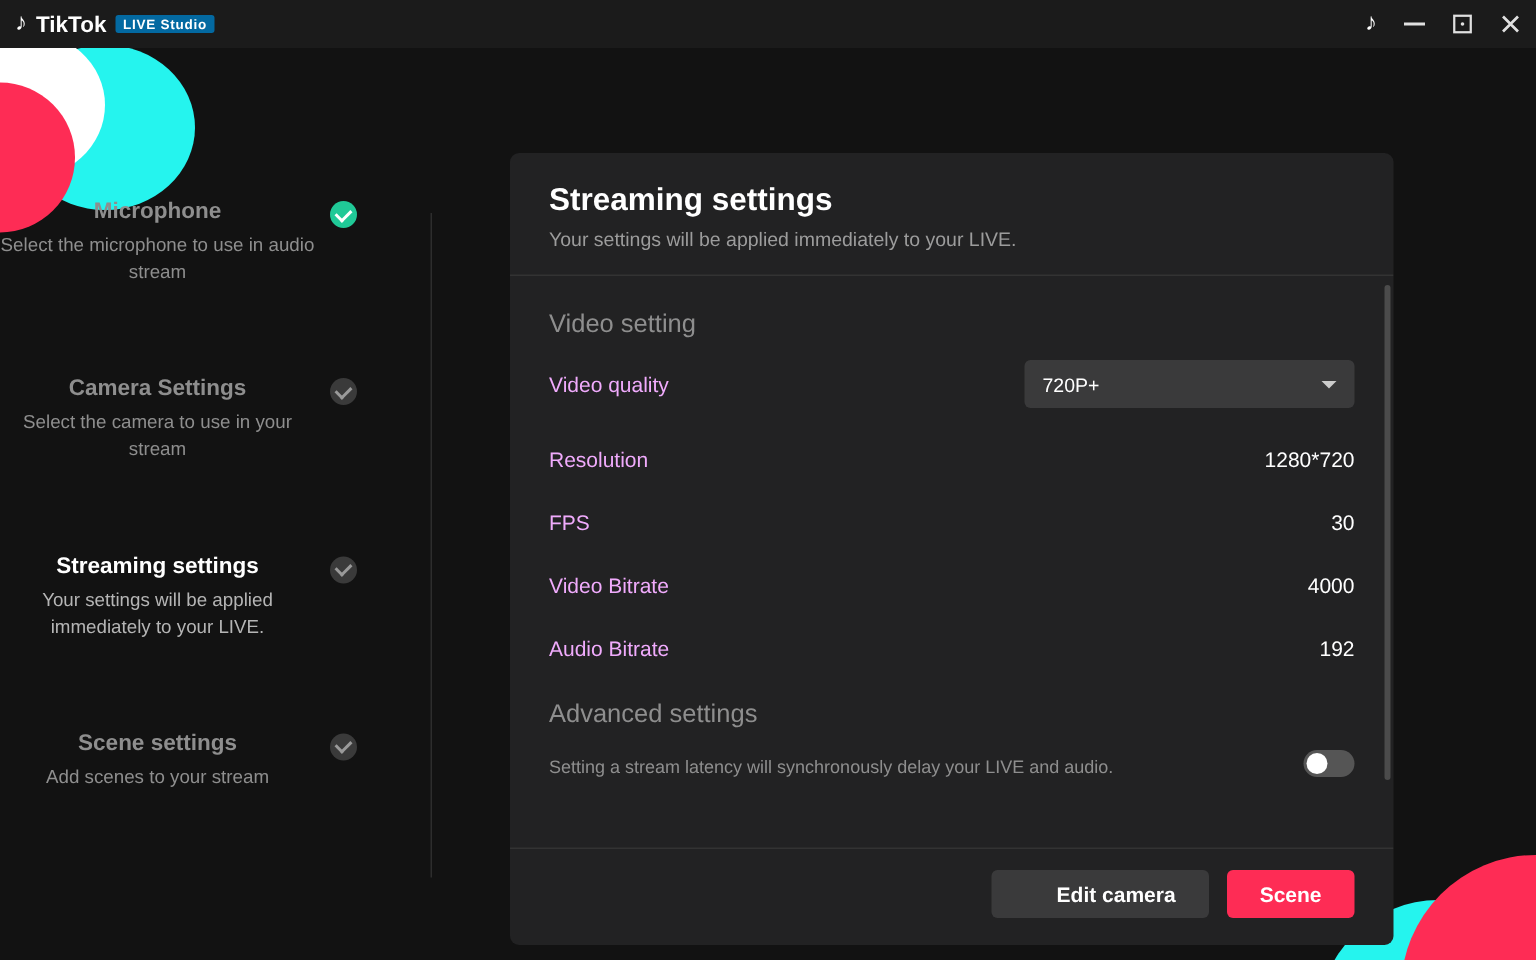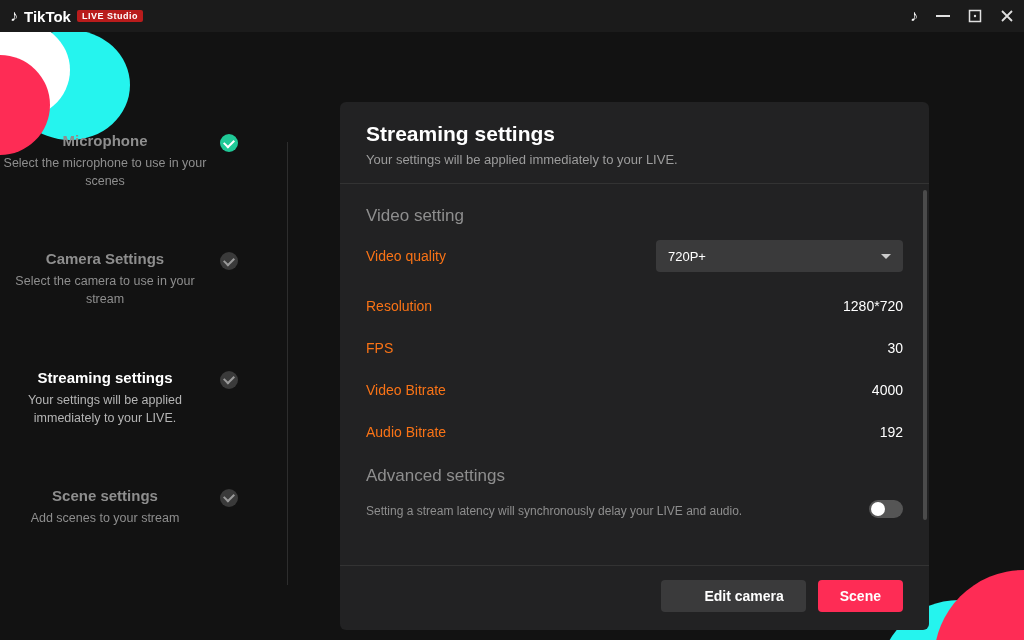--- a/index.html
+++ b/index.html
@@ -24,21 +24,21 @@
   .titlebar {
     height:32px; background:#1b1b1b;
     display:flex; align-items:center; justify-content:space-between;
     padding:0 10px;
     position:relative; z-index:2;
   }
   .brand { display:flex; align-items:center; gap:6px; }
   .brand .note { font-size:16px; font-weight:800; }
   .brand .name { font-size:15px; font-weight:800; }
   .brand .tag  {
-    background:#b91c1c; color:#fff; font-size:9px; font-weight:800;
+    background:#0369a1; color:#fff; font-size:9px; font-weight:800;
     padding:1px 5px; border-radius:2px; letter-spacing:.5px;
   }
   .winbtns { display:flex; align-items:center; gap:18px; }
   .winbtns .note2 { font-size:16px; font-weight:800; }
   .winbtns svg { width:14px; height:14px; }
   .winmin { width:14px; height:2px; background:#e0e0e0; }
 
   
   .stage {
     position:relative; z-index:1;
@@ -83,25 +83,25 @@
   .panel-head { padding:20px 26px 16px; border-bottom:1px solid #333; }
   .panel-head h1 { font-size:21px; font-weight:800; }
   .panel-head p  { font-size:13px; color:#9c9c9c; margin-top:6px; }
 
   .panel-body { flex:1; overflow-y:auto; padding:18px 26px 4px; position:relative; }
   .scroll-ind { position:absolute; right:2px; top:6px; width:4px; height:330px; background:#4b4b4b; border-radius:3px; }
 
   .section-label { font-size:17px; color:#8e8e8e; margin:4px 0 14px; }
 
   .row { display:flex; align-items:center; justify-content:space-between; margin-bottom:26px; }
-  .row .lbl { font-size:14px; color:#f97316;text-align:right; }
+  .row .lbl { font-size:14px; color:#f0abfc;text-align:right; }
   .row .val { font-size:14px; color:#fff;margin-left:15px; }
 
   .select {
-    width:247px; height:32px; background:#3a3a3b; border-radius:4px;
+    width:220px; height:32px; background:#3a3a3b; border-radius:4px;
     display:flex; align-items:center; justify-content:space-between;
     padding:0 12px; font-size:13px; cursor:pointer;margin-left:21px;
   }
   .select .caret { width:0;height:0;border-left:5px solid transparent;border-right:5px solid transparent;border-top:5px solid #ccc; }
 
   .adv .title { font-size:14px; font-weight:700; }
   .adv .sub   { font-size:12px; color:#8e8e8e; margin-top:3px; }
 
   .toggle {
     width:34px; height:18px; background:#555; border-radius:10px; position:relative; cursor:pointer;
@@ -150,21 +150,21 @@
       </svg>
   </div>
 </div>
 
 <div class="stage">
   <div class="rail"></div>
 
   <div class="left">
     <div class="step dim">
       <div class="t">Microphone</div>
-      <div class="d">Select the microphone to use in your scenes</div>
+      <div class="d">Select the microphone to use in audio stream</div>
       <div class="badge done"></div>
     </div>
     <div class="step dim">
       <div class="t">Camera Settings</div>
       <div class="d">Select the camera to use in your stream</div>
       <div class="badge idle"></div>
     </div>
     <div class="step active">
       <div class="t">Streaming settings</div>
       <div class="d">Your settings will be applied immediately to your LIVE.</div>

